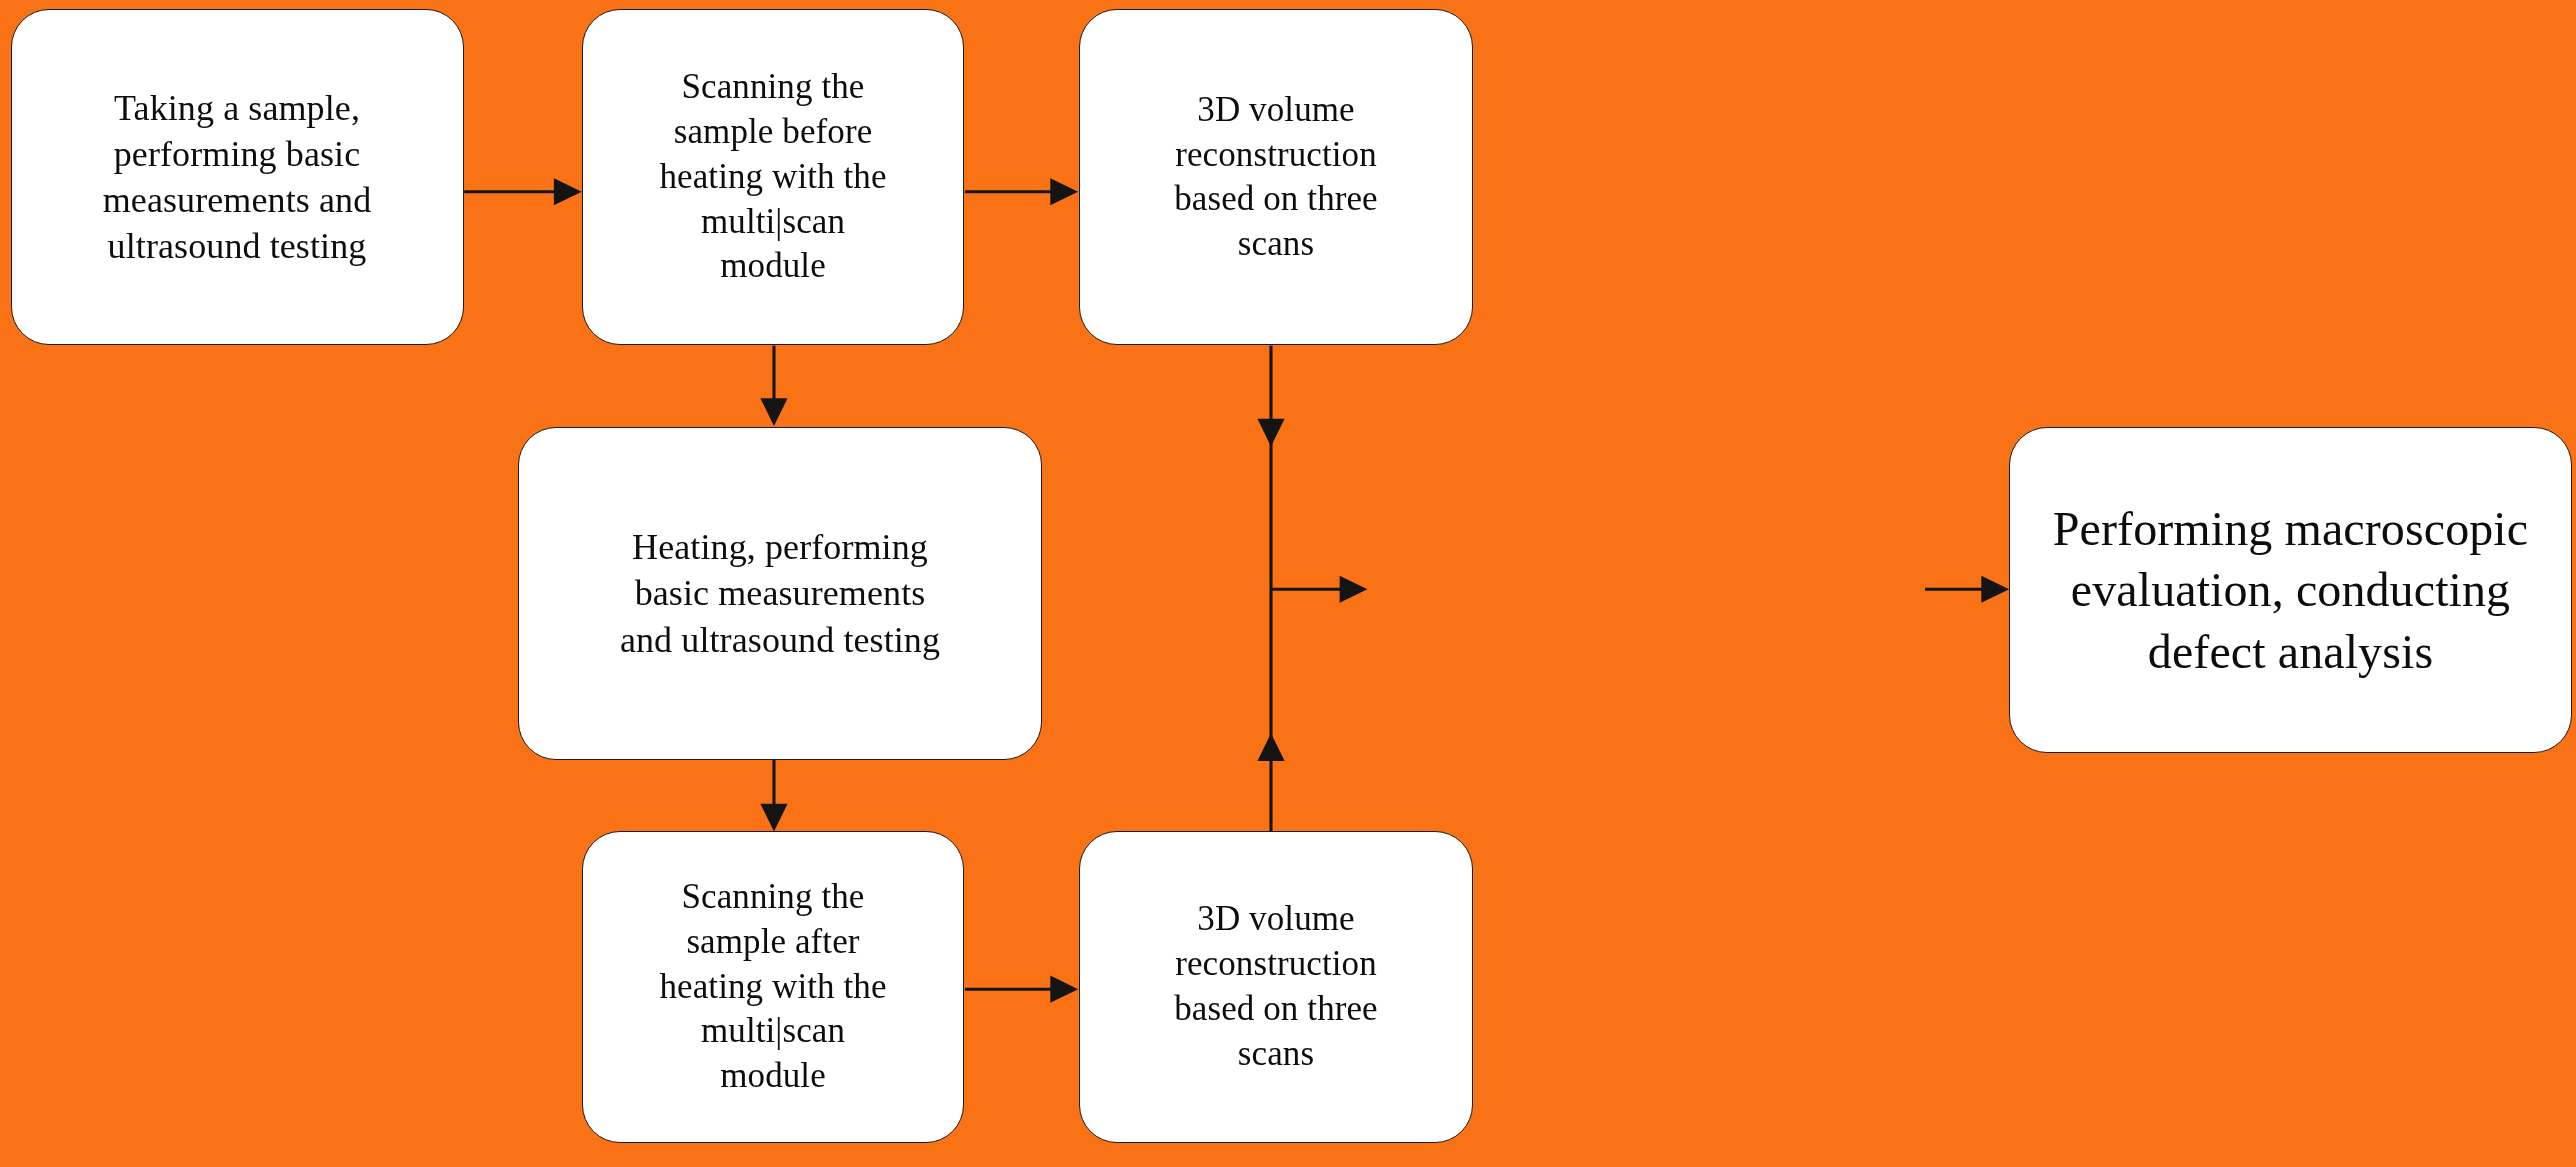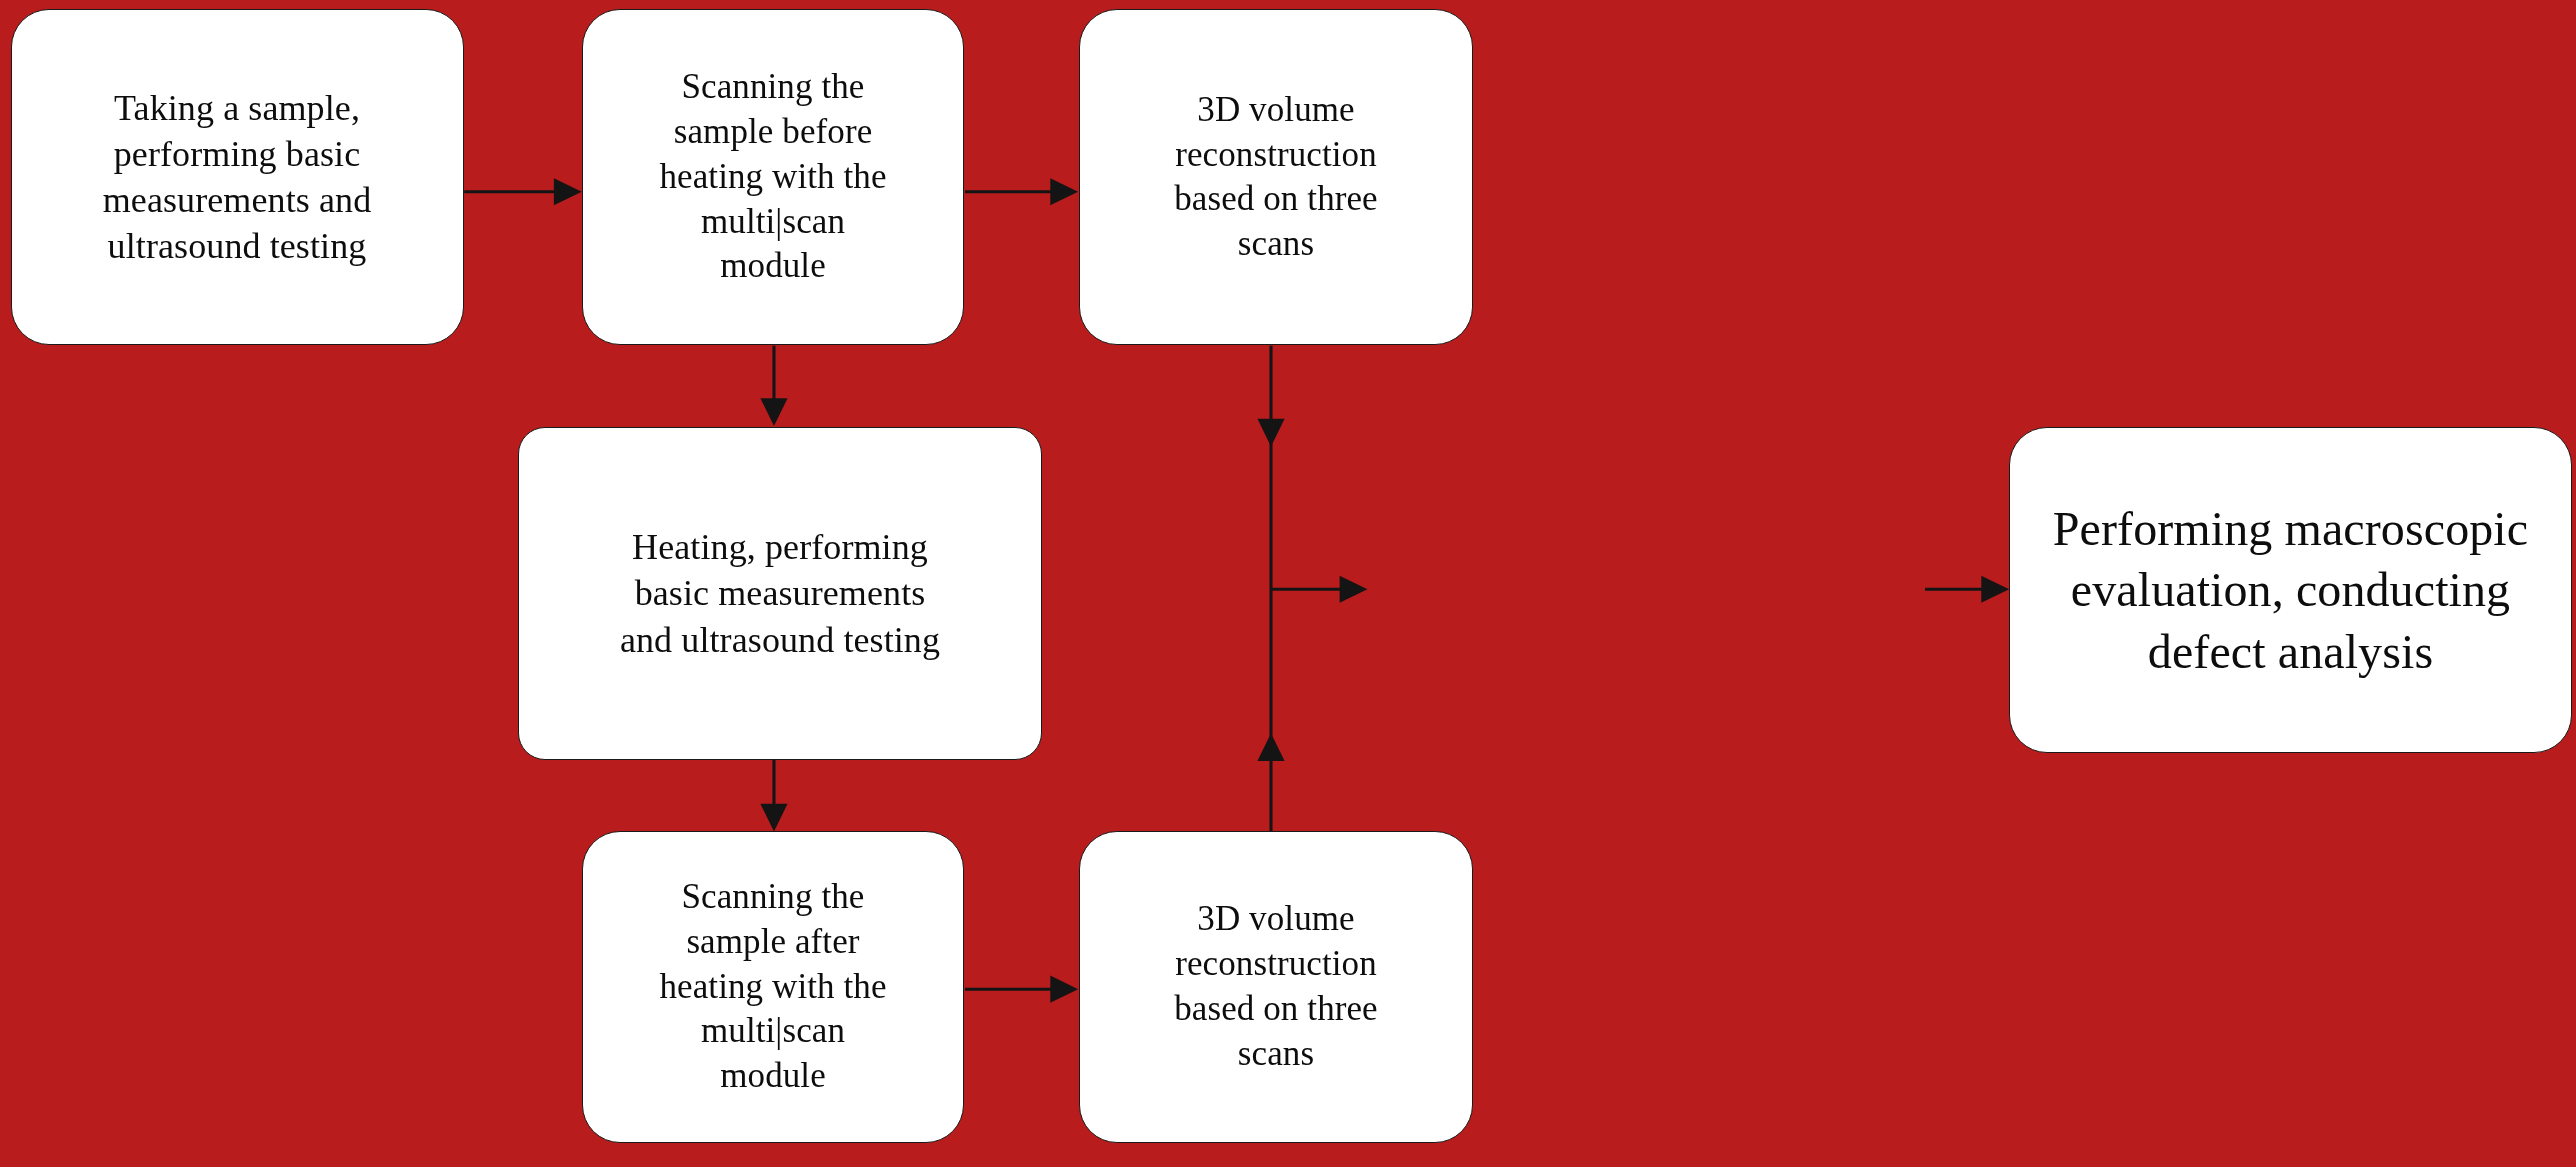--- a/index.html
+++ b/index.html
@@ -8,21 +8,21 @@
     padding: 0;
     background: #ffffff;
   }
   body {
     font-family: "Liberation Serif", "DejaVu Serif", serif;
   }
   #canvas {
     position: relative;
     width: 2576px;
     height: 1168px;
-    background: #b91c1c;
+    background: #f97316;
     overflow: hidden;
   }
   #flow-svg {
     position: absolute;
     left: 0;
     top: 0;
     width: 2576px;
     height: 1168px;
   }
   .node {
@@ -45,21 +45,21 @@
     box-sizing: border-box;
     font-size: 35px;
     line-height: 1.28;
     letter-spacing: 0.1px;
     white-space: pre-line;
   }
   
   #node-take-sample      { left: 10.5px;   top: 9.3px;   width: 453px; height: 336px; }
   #node-scan-before      { left: 582px;  top: 9.3px;   width: 382px; height: 336px; }
   #node-recon-before     { left: 1079px; top: 9.3px;   width: 394px; height: 336px; }
-  #node-heating          { left: 518px;  top: 427px;  width: 524px; height: 333px; border-radius: 27px; }
+  #node-heating          { left: 518px;  top: 427px;  width: 524px; height: 333px; }
   #node-import-merge     { left: 1367px; top: 427px;  width: 557px; height: 326px; }
   #node-macro-eval       { left: 2009px; top: 427px;  width: 563px; height: 326px; }
   #node-scan-after       { left: 582px;  top: 831px; width: 382px; height: 312px; }
   #node-recon-after      { left: 1079px; top: 831px; width: 394px; height: 312px; }
 
   #node-take-sample  .node-label { font-size: 36px; }
   #node-heating      .node-label { font-size: 36px; }
   #node-import-merge .node-label { font-size: 35px; }
   #node-macro-eval   .node-label { font-size: 48px; }
 

